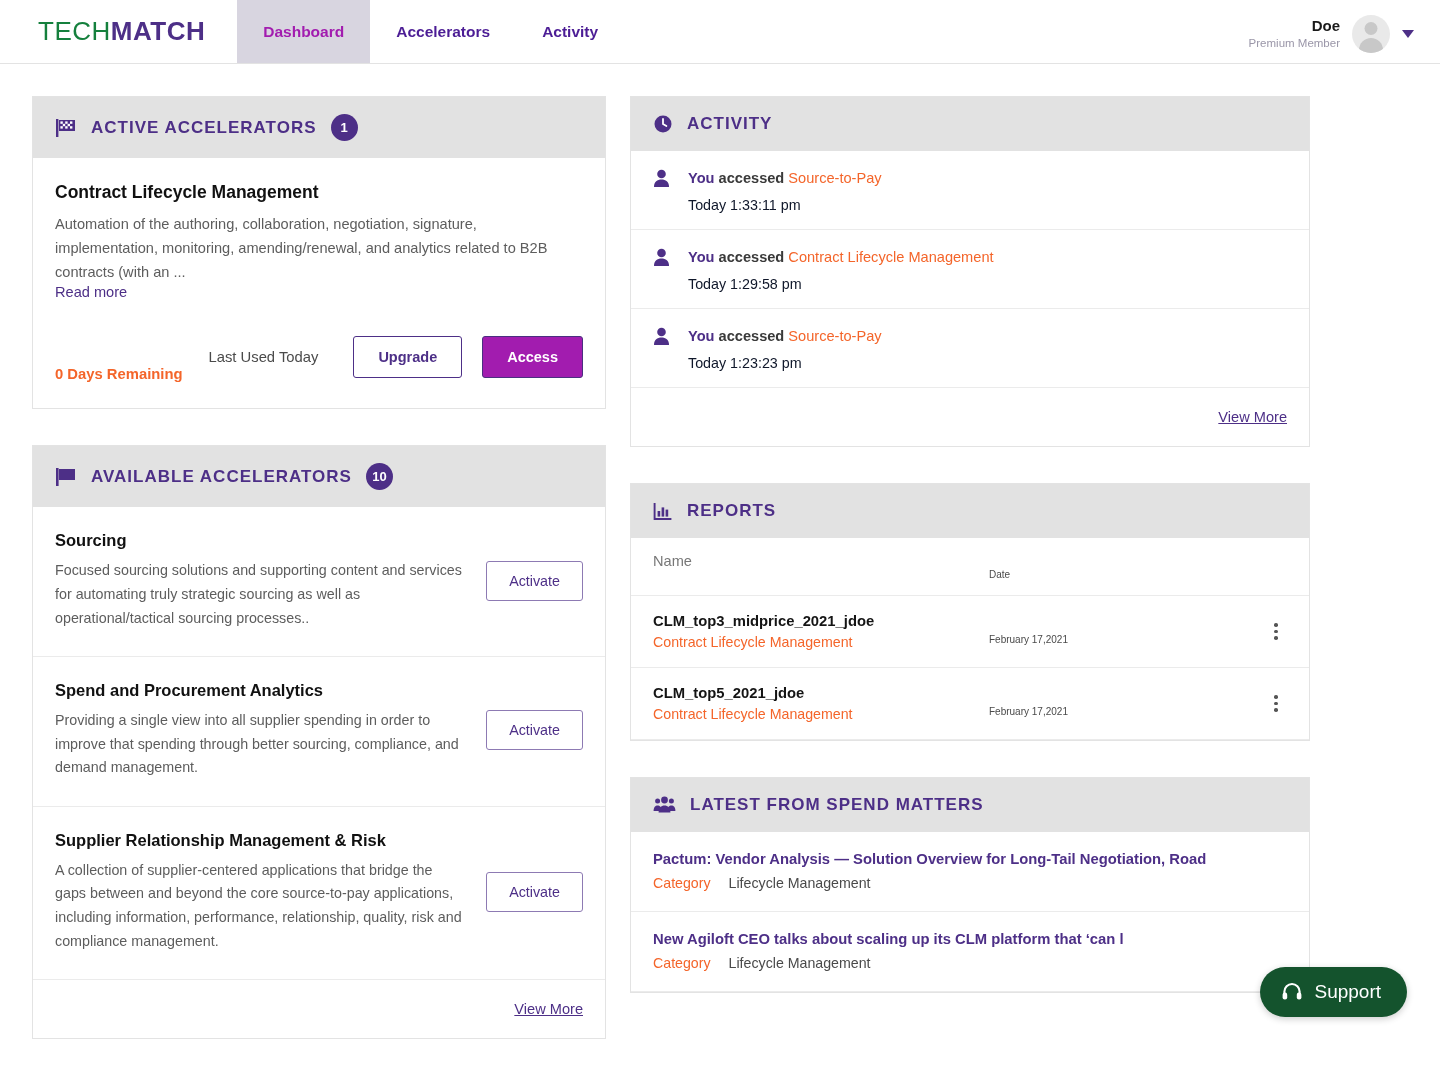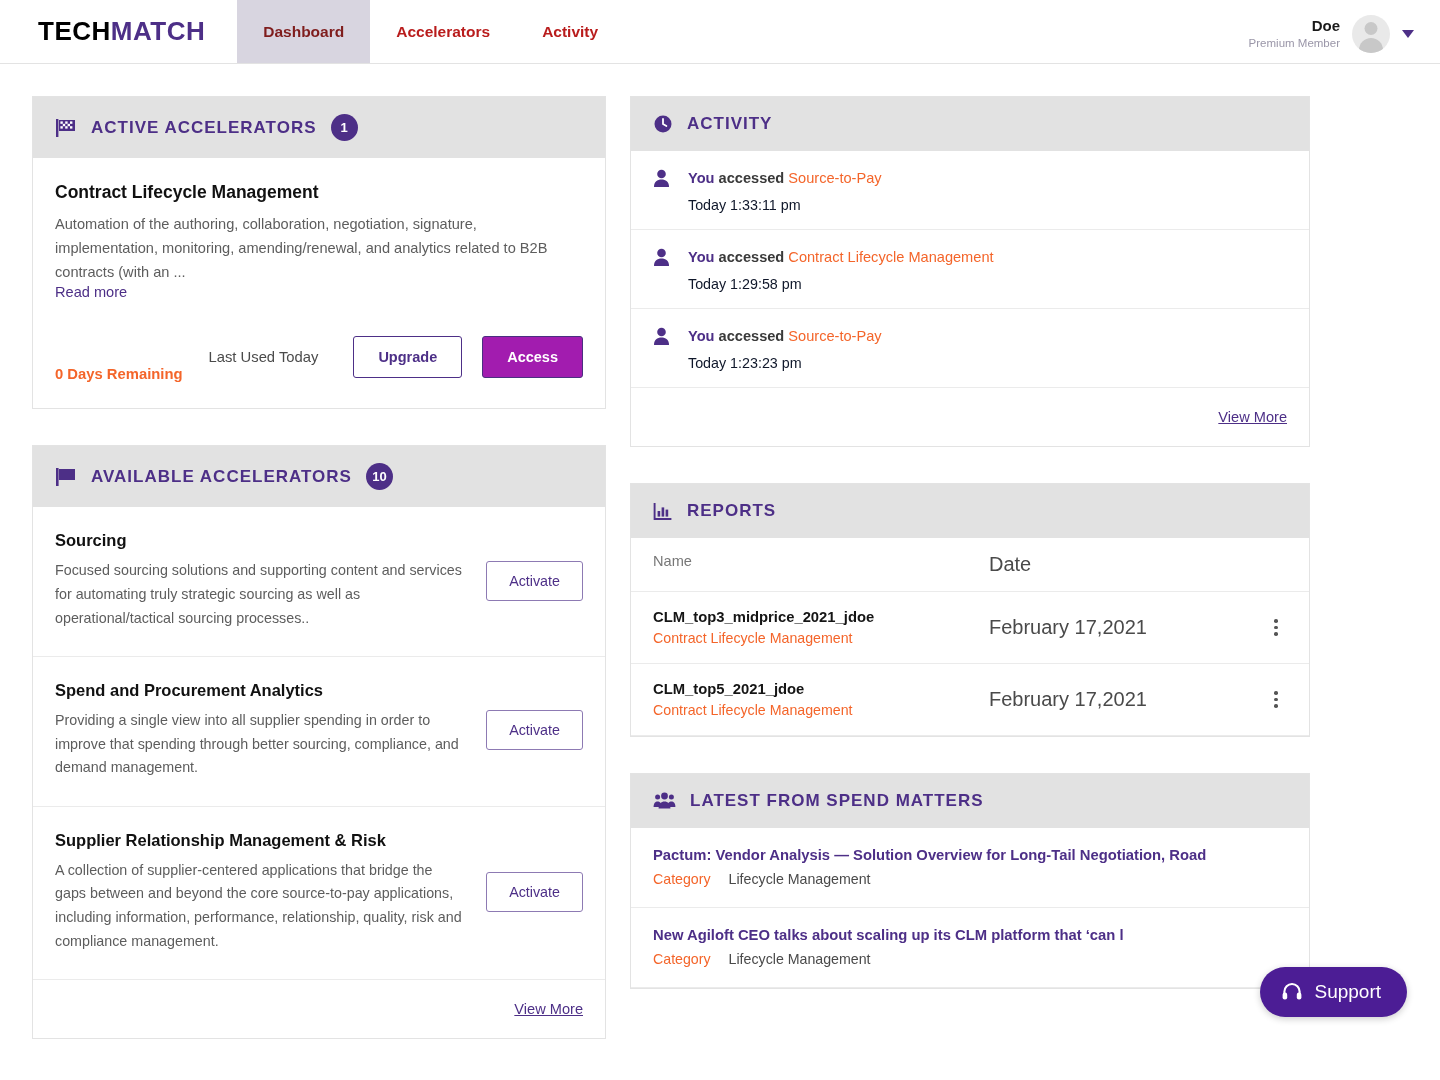--- a/index.html
+++ b/index.html
@@ -18,34 +18,34 @@
     align-items: stretch;
     border-bottom: 1px solid #e3e3e3;
     background: #fff;
     position: relative;
   }
   .brand {
     display: flex; align-items: center;
     padding: 0 32px 0 38px;
     font-size: 26px; letter-spacing: .5px;
   }
-  .brand .t1 { color: #000000; font-weight: 700; }
+  .brand .t1 { color: #15803d; font-weight: 400; }
   .brand .t2 { color: #4d2f87; font-weight: 700; }
 
   .navtabs { display: flex; align-items: stretch; }
   .navtab {
     display: flex; align-items: center;
     padding: 0 26px;
     font-size: 15.5px;
-    color: #b91c1c;
+    color: #4c1d95;
     font-weight: 700;
     cursor: pointer;
     white-space: nowrap;
   }
-  .navtab.active { background: #d8d5e0; color: #7f1d1d; text-align: center; }
+  .navtab.active { background: #d8d5e0; color: #a21caf; text-align: center; }
 
   .userbox {
     position: absolute; right: 26px; top: 4px; bottom: 0;
     display: flex; align-items: center; gap: 12px;
   }
   .usertext { text-align: right; line-height: 1.25; }
   .usertext .uname { font-size: 15px; font-weight: 700; color: #1a1a1a; }
   .usertext .urole { font-size: 11.5px; color: #9a96a8; }
   .avatar {
     width: 38px; height: 38px; border-radius: 50%;
@@ -154,21 +154,21 @@
   
   .rep-head {
     display: flex; padding: 15px 22px; border-bottom: 1px solid #ebebeb;
     font-size: 14.6px; color: #777;
   }
   .rep-row {
     display: flex; align-items: center; padding: 17px 22px;
     border-bottom: 1px solid #ebebeb;
   }
   .rep-c1 { width: 336px; flex: none; }
-  .rep-c2 { flex: 1; font-size: 20px; color: #4a4a4a; }
+  .rep-c2 { flex: 1; font-size: 10px; color: #4a4a4a; margin-top: 16px; }
   .rep-name { font-size: 14.8px; font-weight: 700; color: #151515; margin-bottom: 5px; }
   .rep-sub  { font-size: 14.2px; color: #f4652a; }
   .kebab {
     width: 22px; display: flex; flex-direction: column;
     align-items: center; gap: 3px; cursor: pointer;
   }
   .kebab i { width: 3.5px; height: 3.5px; border-radius: 50%; background: #555; display: block; }
 
   
   .sm-row { padding: 19px 22px 20px; border-bottom: 1px solid #ebebeb; }
@@ -177,21 +177,21 @@
     margin-bottom: 8px; white-space: nowrap; overflow: hidden;
     cursor: pointer;
   }
   .sm-meta { display: flex; gap: 18px; font-size: 14.2px; }
   .sm-cat { color: #f4652a; }
   .sm-val { color: #4a4a4a; }
 
   
   .support-fab {
     position: absolute; right: 33px; bottom: 63px;
-    background: #4c1d95; color: #fff;
+    background: #14532d; color: #fff;
     border-radius: 26px; height: 50px;
     display: flex; align-items: center; gap: 11px;
     padding: 0 26px 0 21px;
     font-size: 19px; cursor: pointer;
     box-shadow: 0 2px 7px rgba(0,0,0,.2);
   }
   .wrap { position: relative; width: 1440px; height: 1080px; }
 </style>
 </head>
 <body>

